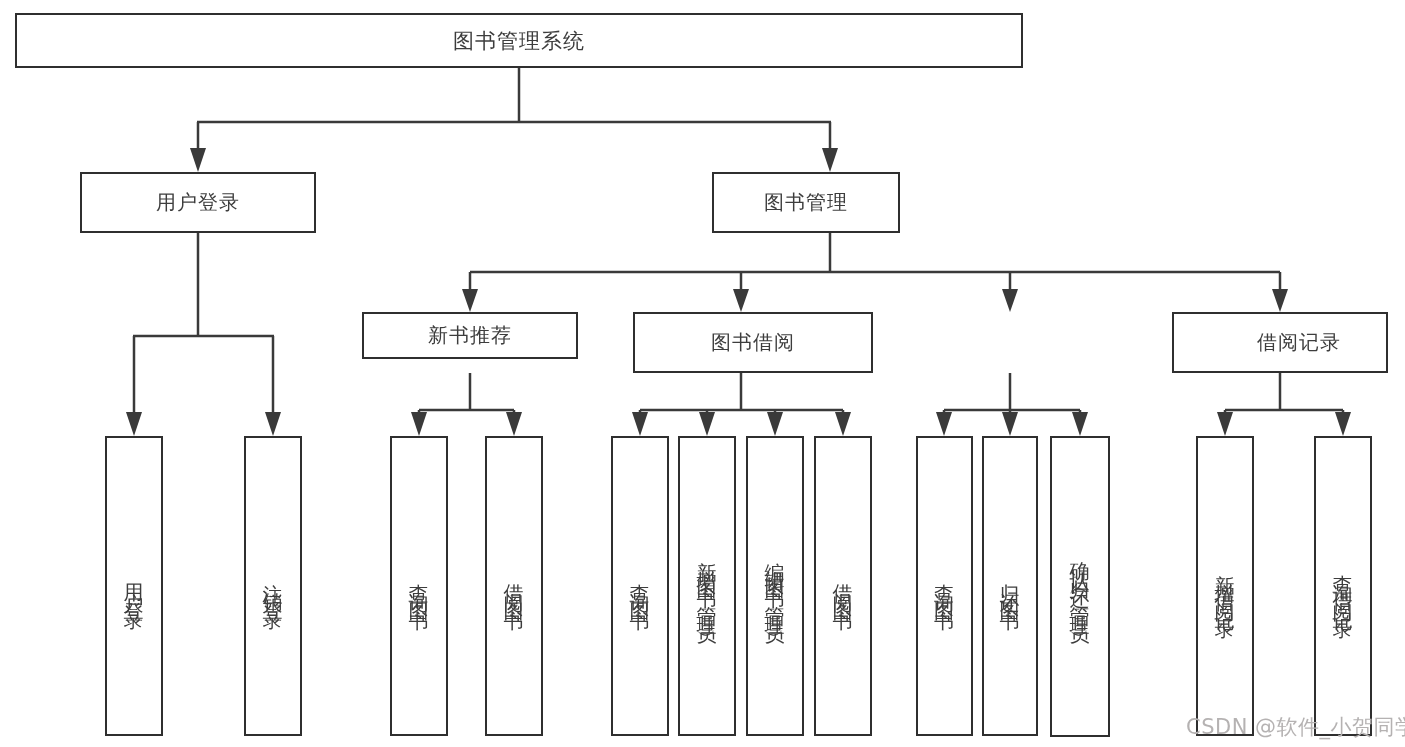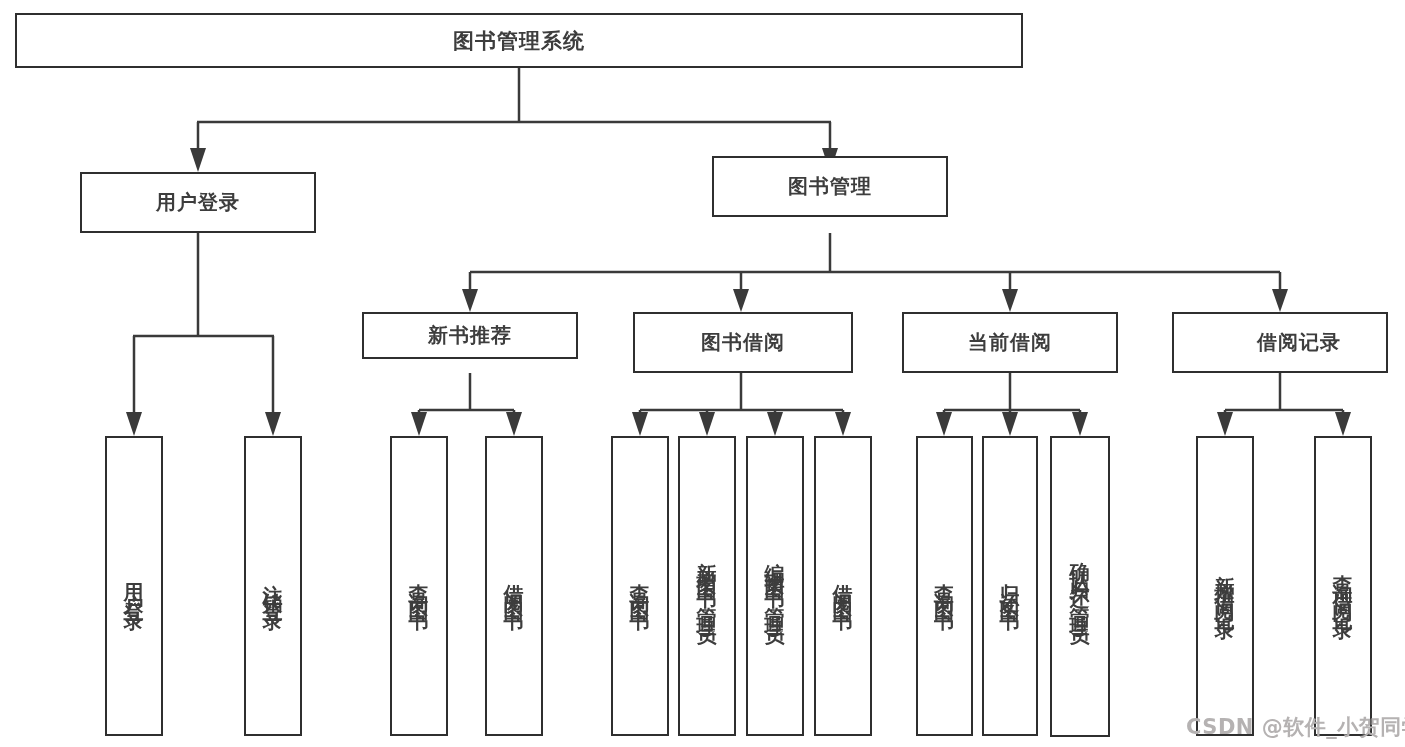--- a/index.html
+++ b/index.html
@@ -4,21 +4,20 @@
 <style>
   html, body { margin: 0; padding: 0; background: #ffffff; }
   .canvas {
     position: relative;
     width: 1405px;
     height: 747px;
     background: #ffffff;
     font-family: "DejaVu Sans", "Liberation Sans", sans-serif;
     color: #3d3d3d;
     overflow: hidden;
-    font-weight: bold;
   }
   .node {
     position: absolute;
     background: #ffffff;
     border: 2.5px solid #2f2f2f;
     box-sizing: border-box;
     display: flex;
     align-items: center;
     justify-content: center;
     text-align: center;
@@ -132,32 +131,29 @@
     </g>
   </svg>
 
   <div class="node root-box" style="left:15px; top:13px; width:1008px; height:55px;">
     <span>图书管理系统</span>
   </div>
 
   <div class="node hbox" style="left:80px; top:172px; width:236px; height:61px;">
     <span>用户登录</span>
   </div>
-  <div class="node hbox" style="left:712px; top:156px; width:236px; height:61px;">
+  <div class="node hbox" style="left:712px; top:172px; width:188px; height:61px;">
     <span>图书管理</span>
   </div>
 
   <div class="node hbox" style="left:362px; top:312px; width:216px; height:47px;">
     <span>新书推荐</span>
   </div>
-  <div class="node hbox" style="left:633px; top:312px; width:220px; height:61px;">
+  <div class="node hbox" style="left:633px; top:312px; width:240px; height:61px;">
     <span>图书借阅</span>
-  </div>
-  <div class="node hbox" style="left:902px; top:312px; width:216px; height:61px;">
-    <span>当前借阅</span>
   </div>
   <div class="node hbox" style="left:1172px; top:312px; width:216px; height:61px;padding-left:38px;">
     <span>借阅记录</span>
   </div>
 
   <div class="node leaf" style="left:105px; top:436px; width:58px; height:300px;">
     <span>用户登录</span>
   </div>
   <div class="node leaf" style="left:244px; top:436px; width:58px; height:300px;">
     <span>注销登录</span>

